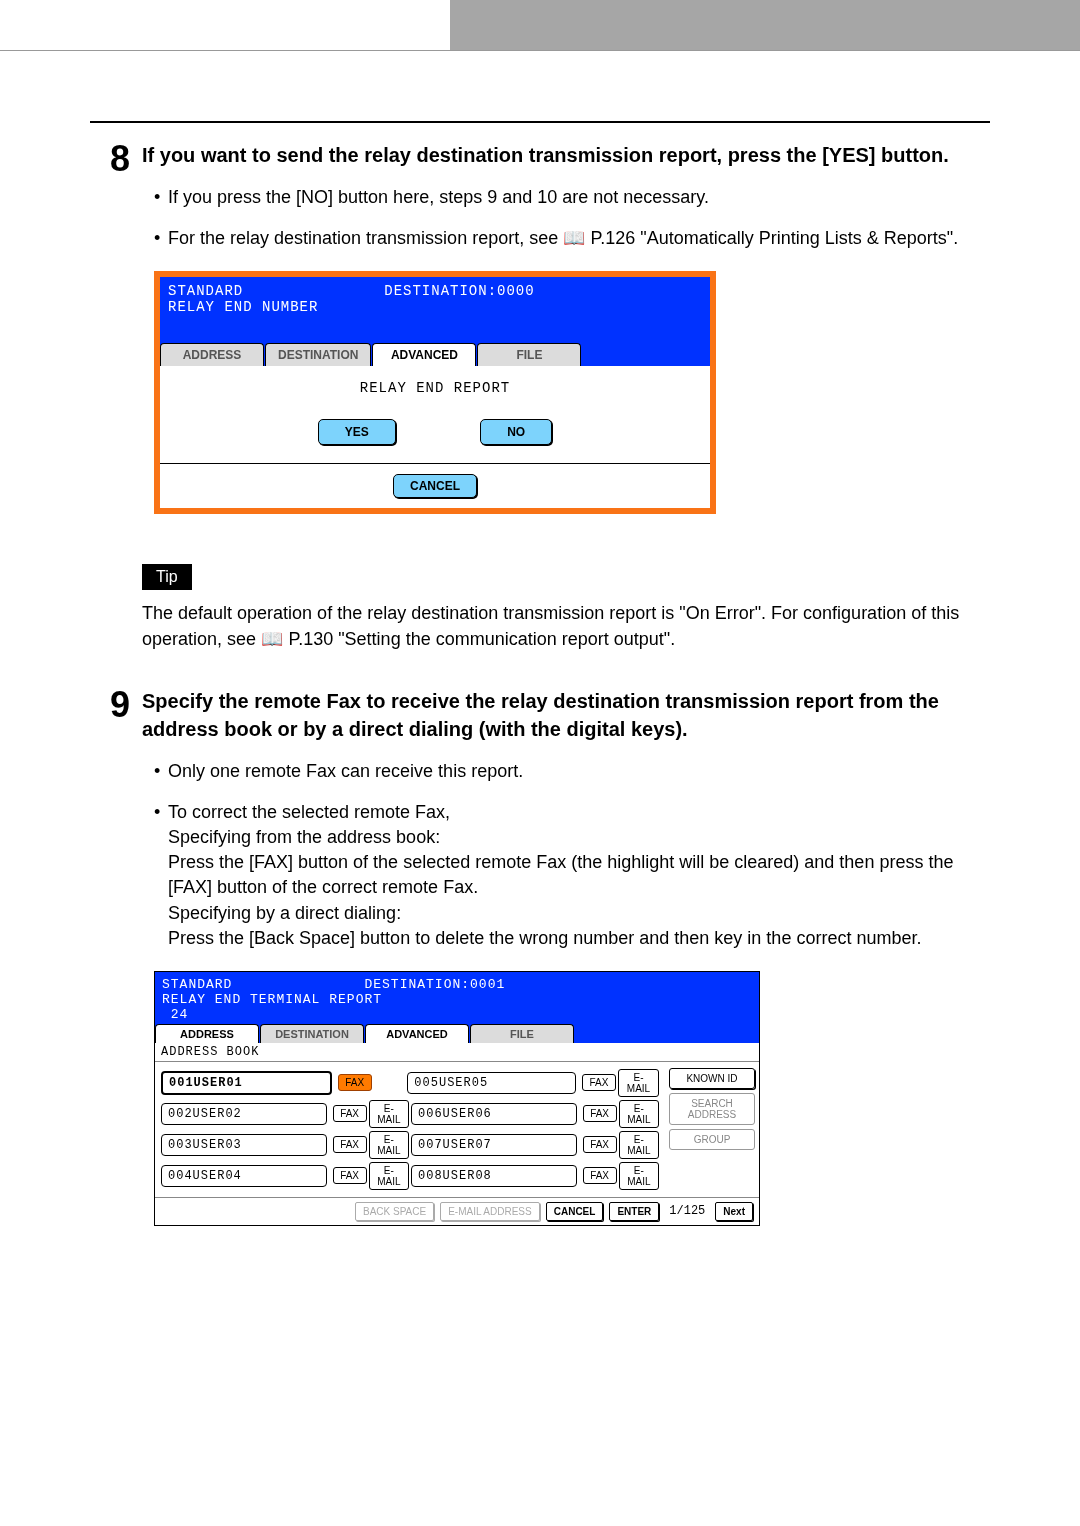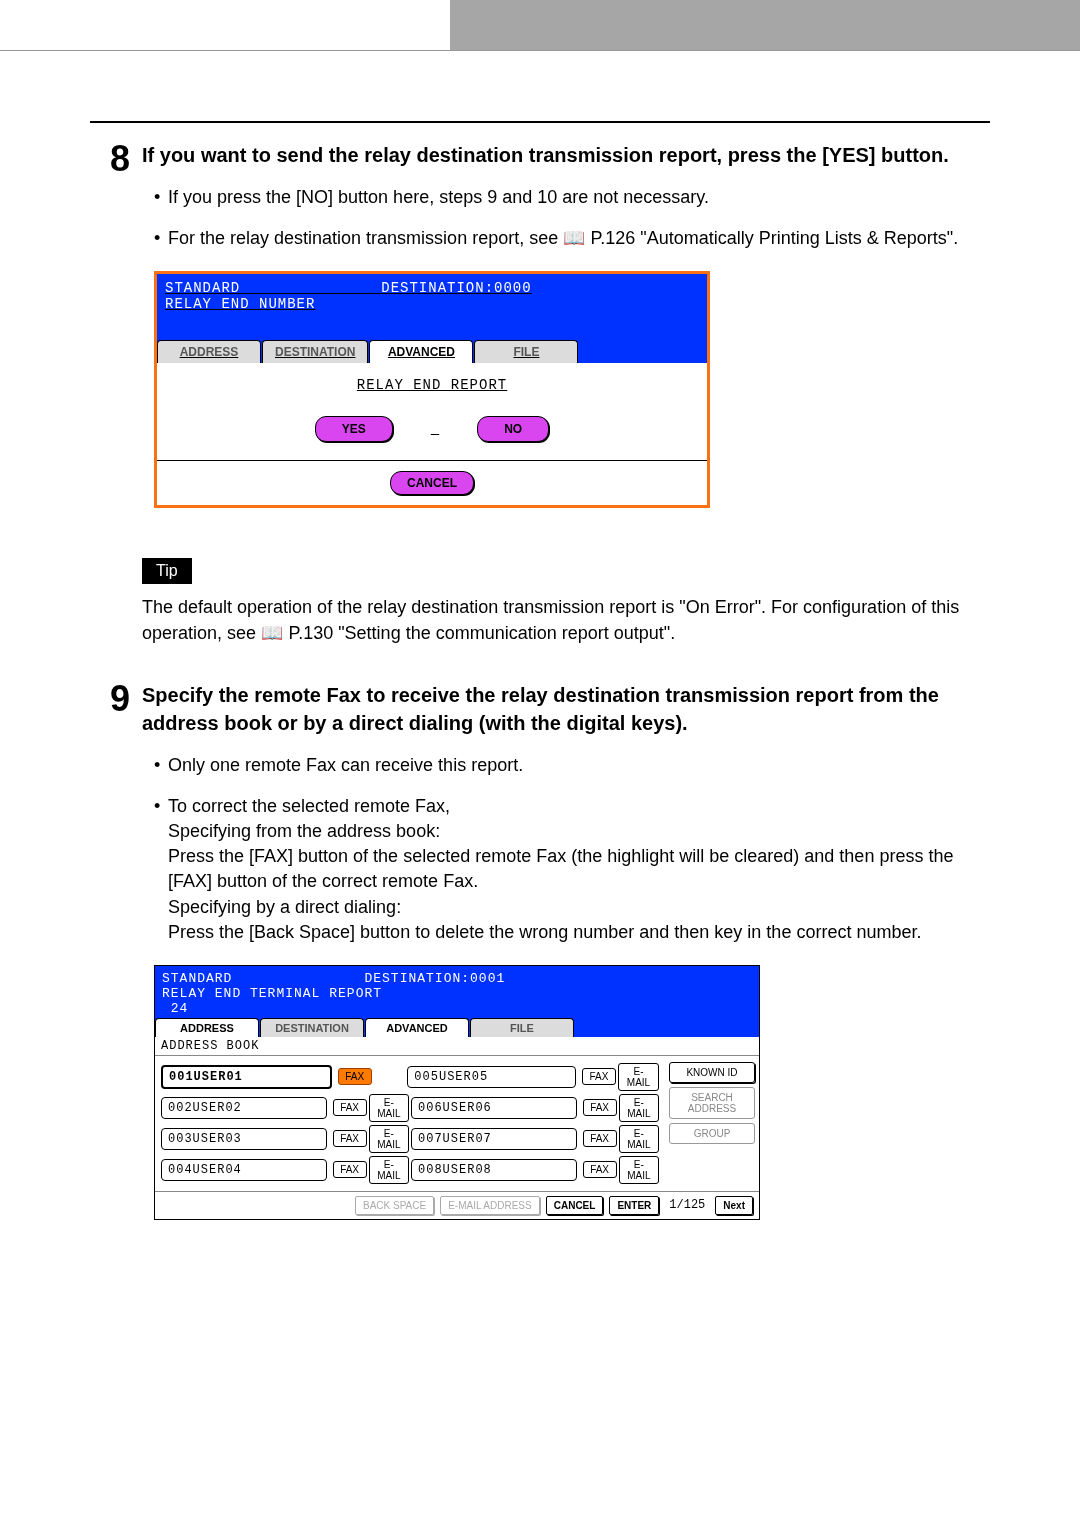--- a/index.html
+++ b/index.html
@@ -75,26 +75,25 @@
     font-size: 16px;
     margin: 50px 12px 10px 0;
   }
   .tip-text {
     line-height: 1.45;
     margin-bottom: 24px;
   }
 
   
   .panel1 {
-    border: 3px solid #f97316;
+    border: 6px solid #f97316;
     width: 550px;
     margin: 8px 0 0 12px;
     font-family: "Courier New", monospace;
     font-size: 14px;
-    text-decoration: underline;
   }
   .p1-head {
     background: #0032ff;
     color: #fff;
     padding: 6px 8px 28px 8px;
     letter-spacing: 1px;
   }
   .p1-tabs {
     display: flex;
     background: #0032ff;
@@ -124,26 +123,26 @@
   }
   .p1-label {
     font-family: "Courier New", monospace;
     letter-spacing: 1px;
     margin-bottom: 23px;
     font-size: 14px;
   }
   .btn {
     display: inline-block;
     border: 1px solid #000;
-    background: #d946ef;
+    background: #7dd3fc;
     padding: 5px 26px;
     font-size: 12px;
     font-weight: bold;
     font-family: Arial, Helvetica, sans-serif;
-    border-radius: 11px;
+    border-radius: 5px;
     box-shadow: 1px 1px 0 #000;
     margin: 0 38px;
   }
   .p1-foot {
     background: #fff;
     border-top: 1px solid #000;
     padding: 10px 0;
     text-align: center;
   }
   .p1-foot .btn { margin: 0; padding: 4px 16px; }

